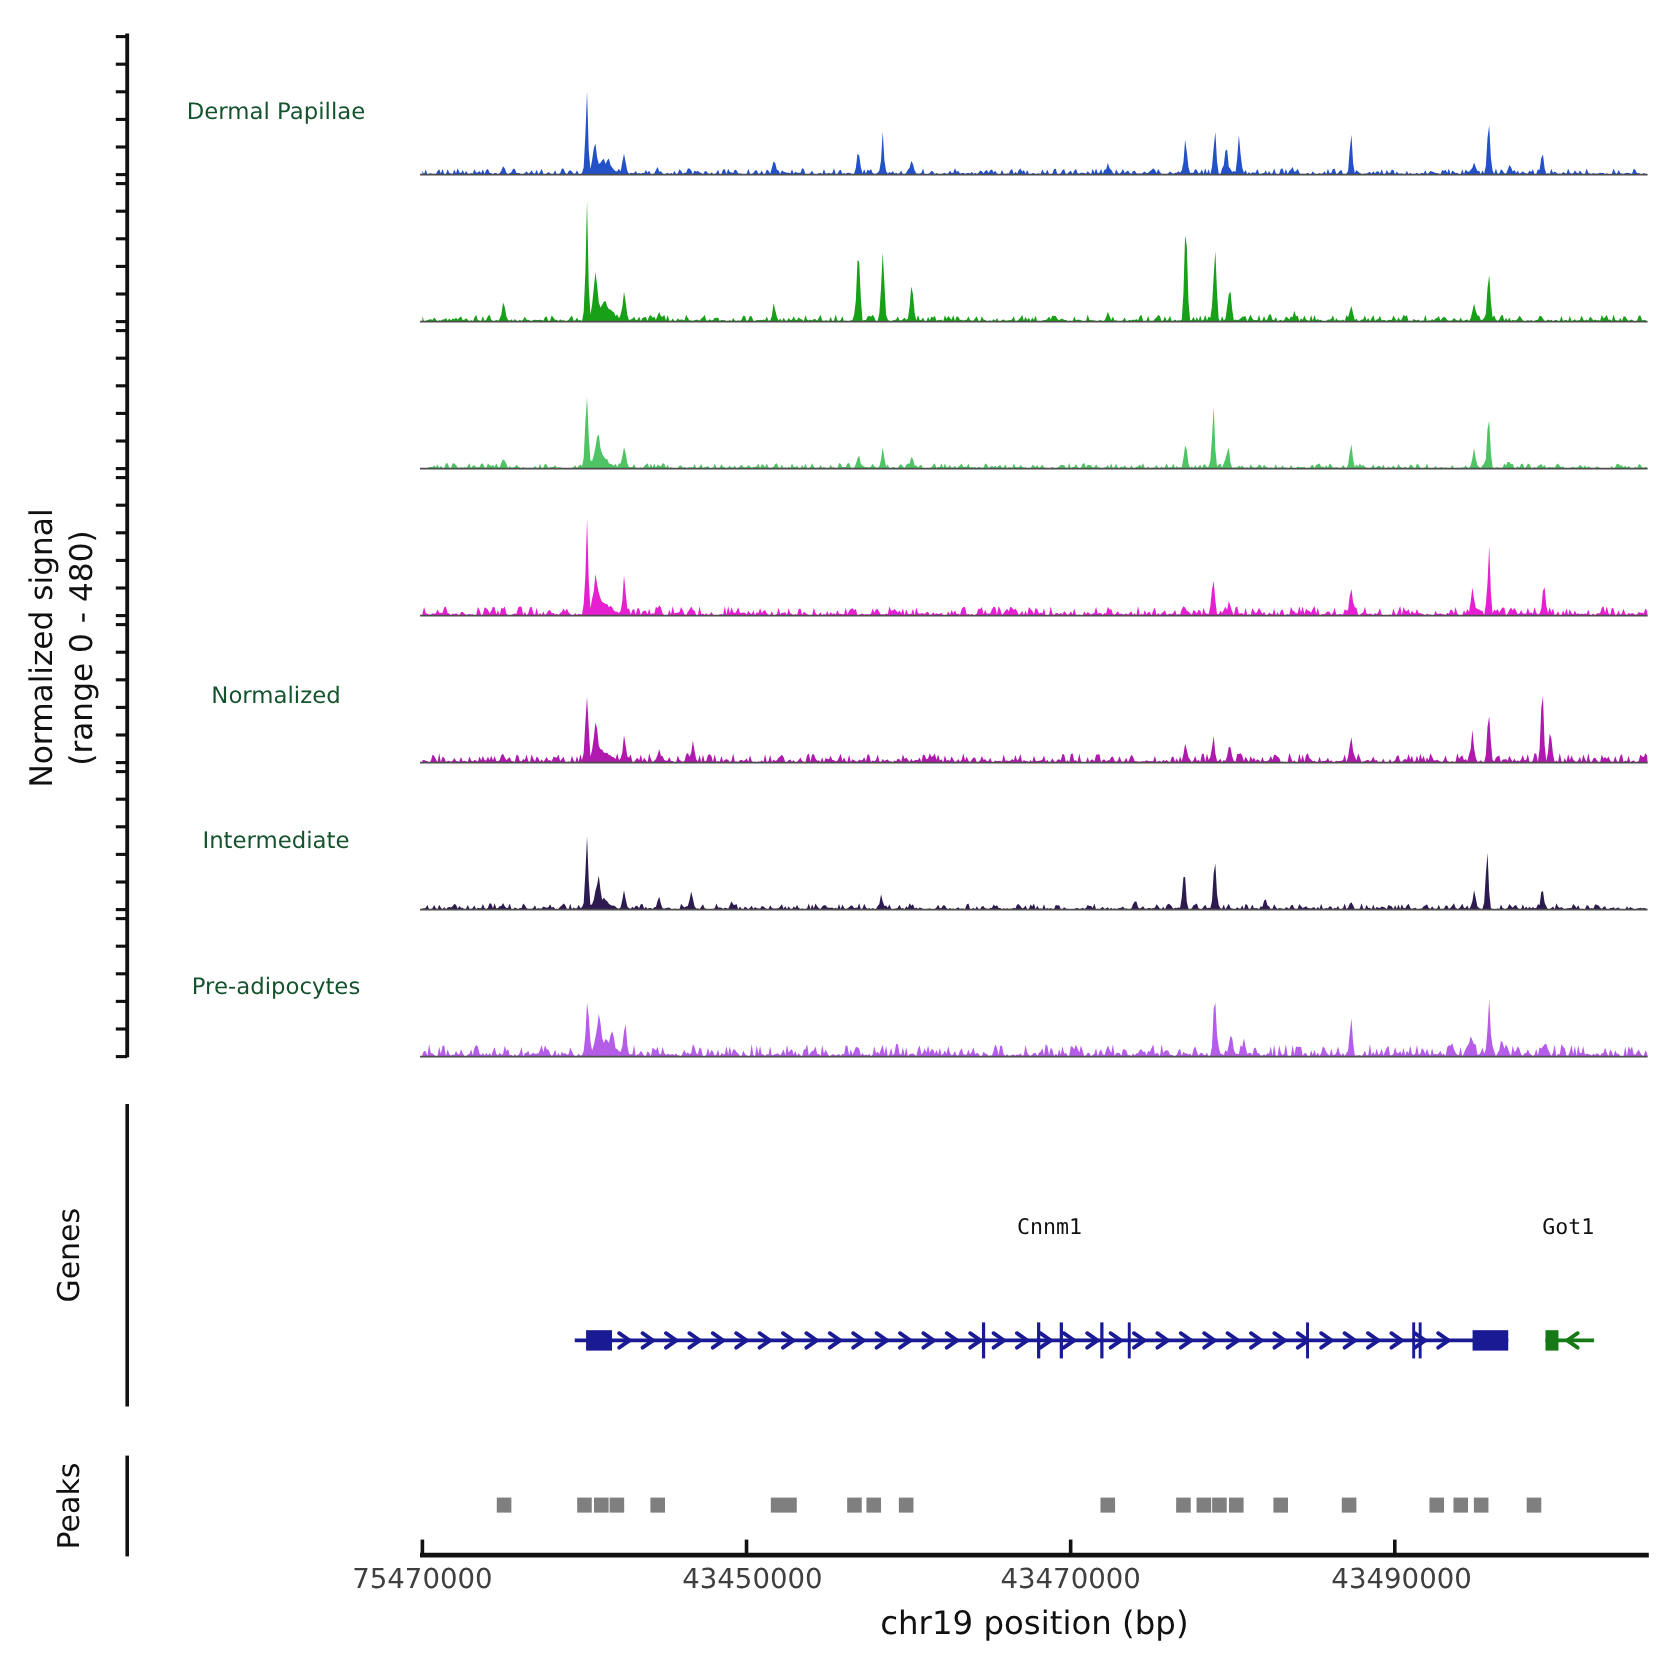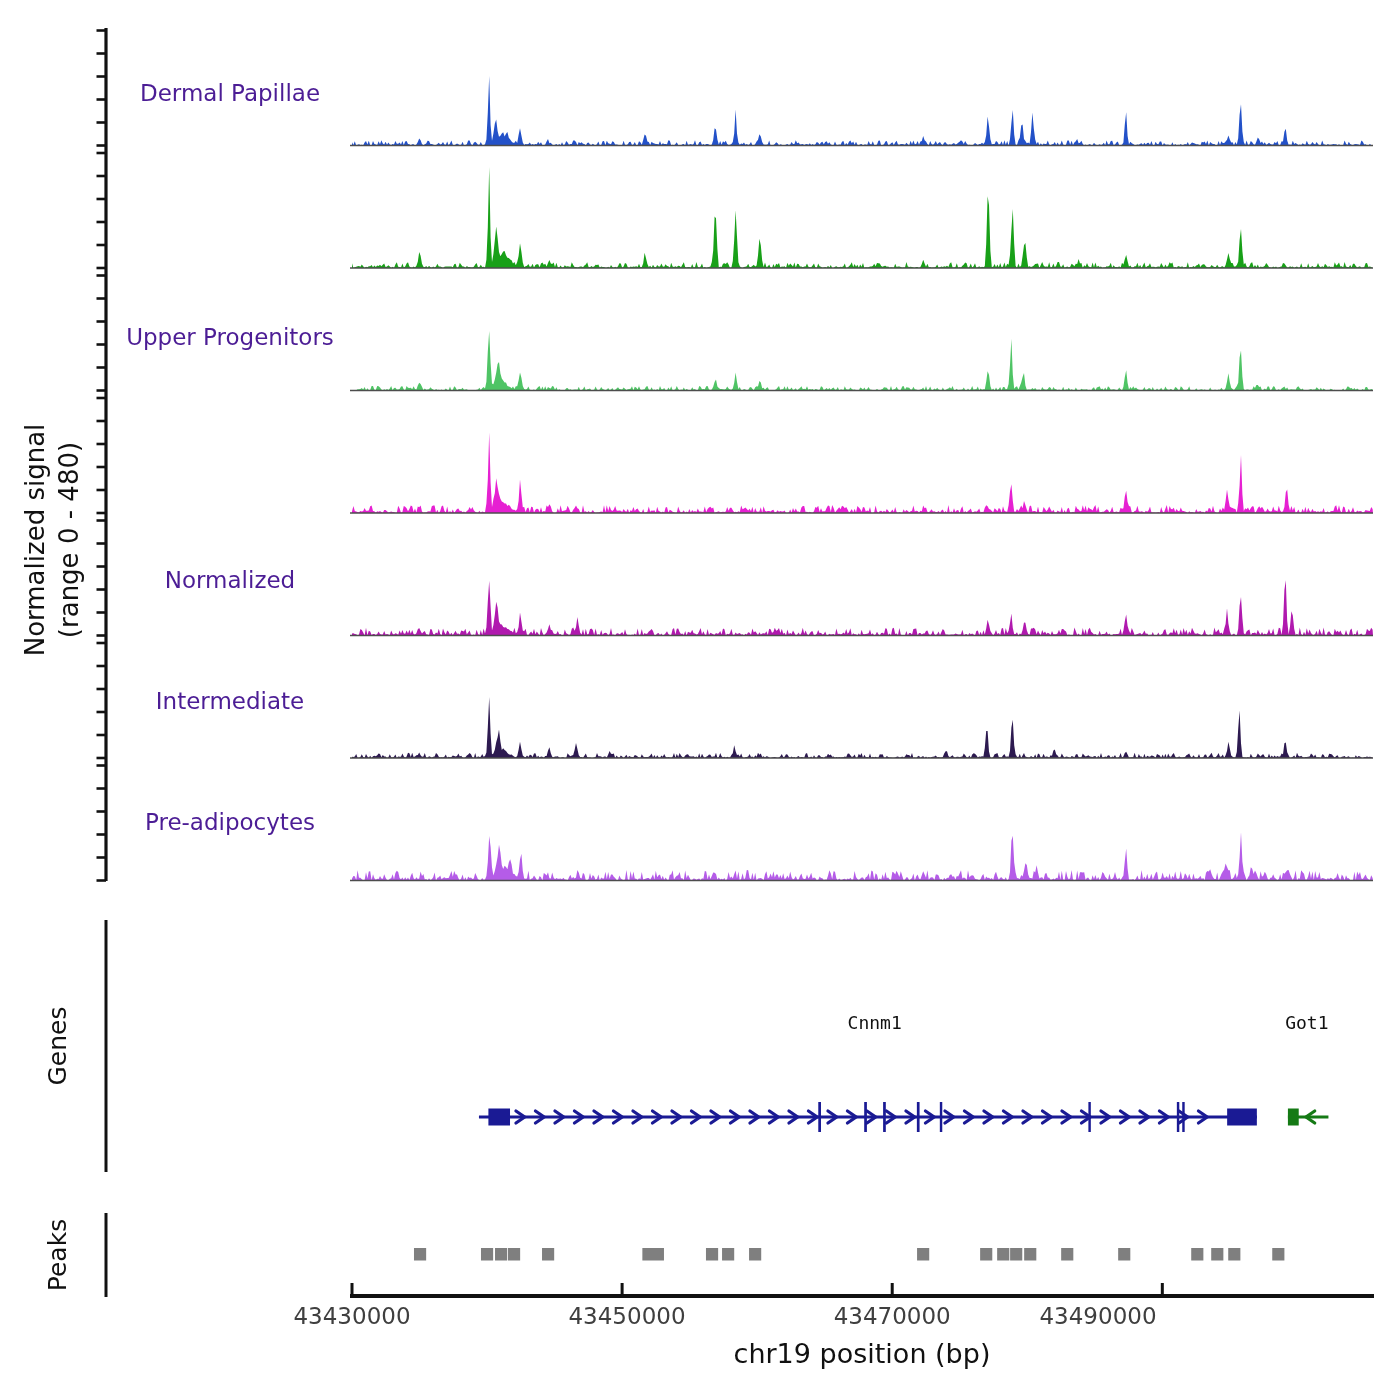--- a/index.html
+++ b/index.html
@@ -1,20 +1,20 @@
 <!DOCTYPE html>
 <html><head>
 <meta charset="utf-8">
 <style>
   html,body{margin:0;padding:0;background:#ffffff;}
   #stage{position:relative;width:1400px;height:1400px;background:#ffffff;overflow:hidden;
          font-family:"DejaVu Sans","Liberation Sans",sans-serif;}
   #gfx{position:absolute;left:0;top:0;}
   .track-label{position:absolute;left:90px;width:280px;text-align:center;
-               font-size:23px;line-height:30px;color:#4c1d95;}
+               font-size:19px;line-height:30px;color:#14532d;}
   .y-label{position:absolute;left:52px;top:540px;transform:translate(-50%,-50%) rotate(-90deg);
            text-align:center;font-size:26px;line-height:34px;color:#111;white-space:nowrap;}
   .side-label{position:absolute;left:57px;transform:translate(-50%,-50%) rotate(-90deg);
               font-size:25px;color:#111;white-space:nowrap;}
   .gene-name{position:absolute;transform:translateX(-50%);top:1012px;
              font-family:"DejaVu Sans Mono","Liberation Mono",monospace;
              font-size:18px;color:#111;white-space:nowrap;text-align:right;}
   .xtick{position:absolute;transform:translateX(-50%);top:1303px;
          font-size:23px;color:#3f3f3f;white-space:nowrap;}
   .x-title{position:absolute;transform:translateX(-50%);left:862px;top:1338px;
@@ -155,36 +155,35 @@
       <rect x="1228.2232804232804" y="1248" width="12.154761904761926" height="12.5" fill="#7f7f7f"></rect>
       <rect x="1272.250529100529" y="1248" width="12.154761904761926" height="12.5" fill="#7f7f7f"></rect>
       <line x1="350" y1="1296" x2="1374" y2="1296" stroke="#111" stroke-width="4"></line>
       <line x1="352" y1="1283" x2="352" y2="1296" stroke="#111" stroke-width="3"></line>
       <line x1="622.1058201058202" y1="1283" x2="622.1058201058202" y2="1296" stroke="#111" stroke-width="3"></line>
       <line x1="892.2116402116402" y1="1283" x2="892.2116402116402" y2="1296" stroke="#111" stroke-width="3"></line>
       <line x1="1162.3174603174602" y1="1283" x2="1162.3174603174602" y2="1296" stroke="#111" stroke-width="3"></line>
     </svg>
 
 <div class="track-label" style="top:78px">Dermal Papillae</div>
-<div class="track-label" style="top:322px">Upper Progenitors</div>
 <div class="track-label" style="top:565px">Normalized</div>
 <div class="track-label" style="top:686px">Intermediate</div>
 <div class="track-label" style="top:807px">Pre-adipocytes</div>
 
 <div class="y-label">
   <div>Normalized signal</div>
   <div>(range 0 - 480)</div>
 </div>
 
 <div class="side-label" style="top:1046px">Genes</div>
 <div class="side-label" style="top:1255px">Peaks</div>
 
 <div class="gene-name" id="gene-name-0" style="left: 874.655px;">Cnnm1</div>
 <div class="gene-name" id="gene-name-1" style="left: 1306.82px;">Got1</div>
 
-<div class="xtick" style="left: 352px;">43430000</div>
+<div class="xtick" style="left: 352px;">75470000</div>
 <div class="xtick" style="left: 627px;">43450000</div>
 <div class="xtick" style="left: 892.212px;">43470000</div>
-<div class="xtick" style="left: 1098px;">43490000</div>
+<div class="xtick" style="left: 1168px;">43490000</div>
 
 <div class="x-title">chr19 position (bp)</div>
 
 </div>
 
 </body></html>

